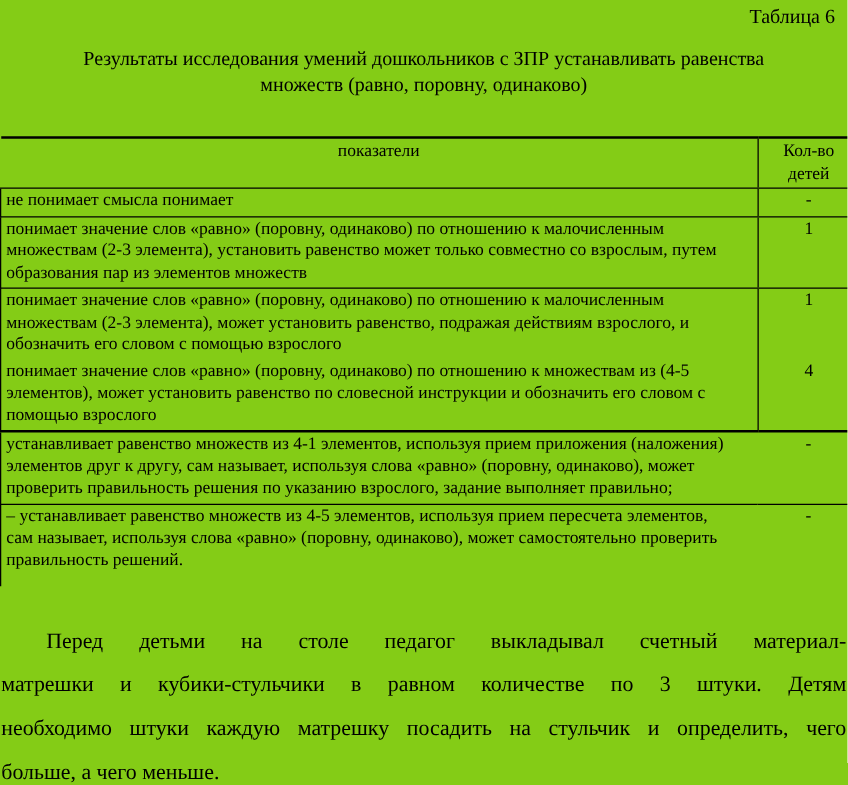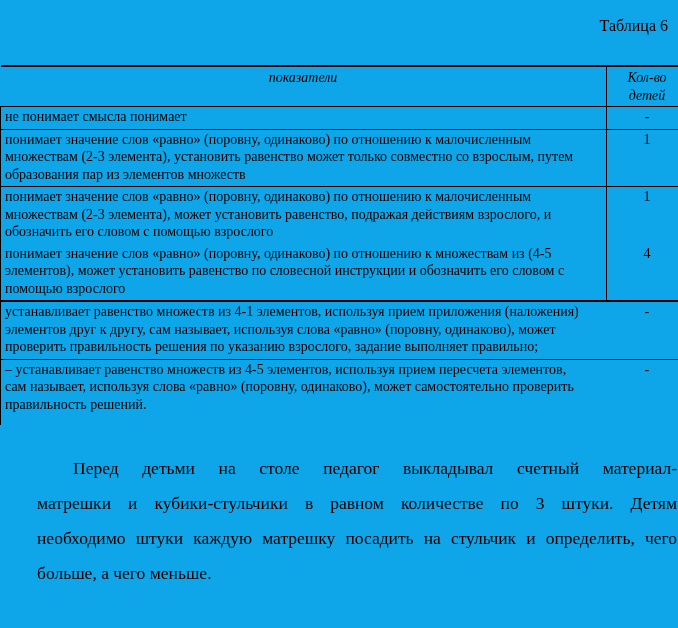--- a/index.html
+++ b/index.html
@@ -1,25 +1,25 @@
 <!DOCTYPE html>
 <html><head>
 <meta charset="utf-8">
 <style>
   html, body { margin: 0; padding: 0; background: #ffffff; }
   .page {
     position: relative;
     width: 678px;
     height: 628px;
     box-sizing: border-box;
-    background: #0ea5e9;
+    background: #84cc16;
     color: #000000;
     font-family: "Liberation Serif", "DejaVu Serif", serif;
     overflow: hidden;
-    padding-top: 16px;
+    padding-top: 4px;
   }
   .table-label {
     text-align: right;
     padding-right: 10px;
     font-size: 16px;
     line-height: 19px;
   }
   .doc-title {
     text-align: center;
     max-width: 552px;
@@ -37,21 +37,20 @@
   }
   .col-ind { width: 601px; }
   .col-cnt { width: 77px; }
   thead th {
     font-weight: normal;
     vertical-align: top;
     text-align: center;
     border-top: 2px solid #000;
     border-bottom: 1px solid #000;
     padding: 2px 2px;
-    font-style: italic;
   }
   thead th.col-cnt { border-left: 1px solid #000; }
   tbody td {
     vertical-align: top;
     border-bottom: 1px solid #000;
   }
   tbody td.cell-ind {
     border-left: 1px solid #000;
     padding: 1px 24px 3px 4px;
     text-align: left;
@@ -75,32 +74,32 @@
   .paragraph {
     margin-top: 26px;
     font-size: 17.5px;
     line-height: 35px;
     padding: 0 1px;
   }
   .para-line {
     text-align: justify;
     text-align-last: justify;
     white-space: normal;
-    margin-left: 36px;
   }
   .para-line.first { text-indent: 36px; }
   .para-line.last { text-align-last: left; }
 </style>
 </head>
 <body>
 
 <div class="page">
 
   <div class="table-label">Таблица 6</div>
 
+  <div class="doc-title">Результаты исследования умений дошкольников с ЗПР устанавливать равенства множеств (равно, поровну, одинаково)</div>
 
   <table class="data-table">
     <thead>
       <tr>
         <th class="col-ind">показатели</th>
         <th class="col-cnt">Кол-во детей</th>
       </tr>
     </thead>
     <tbody id="table-body">
         <tr>

